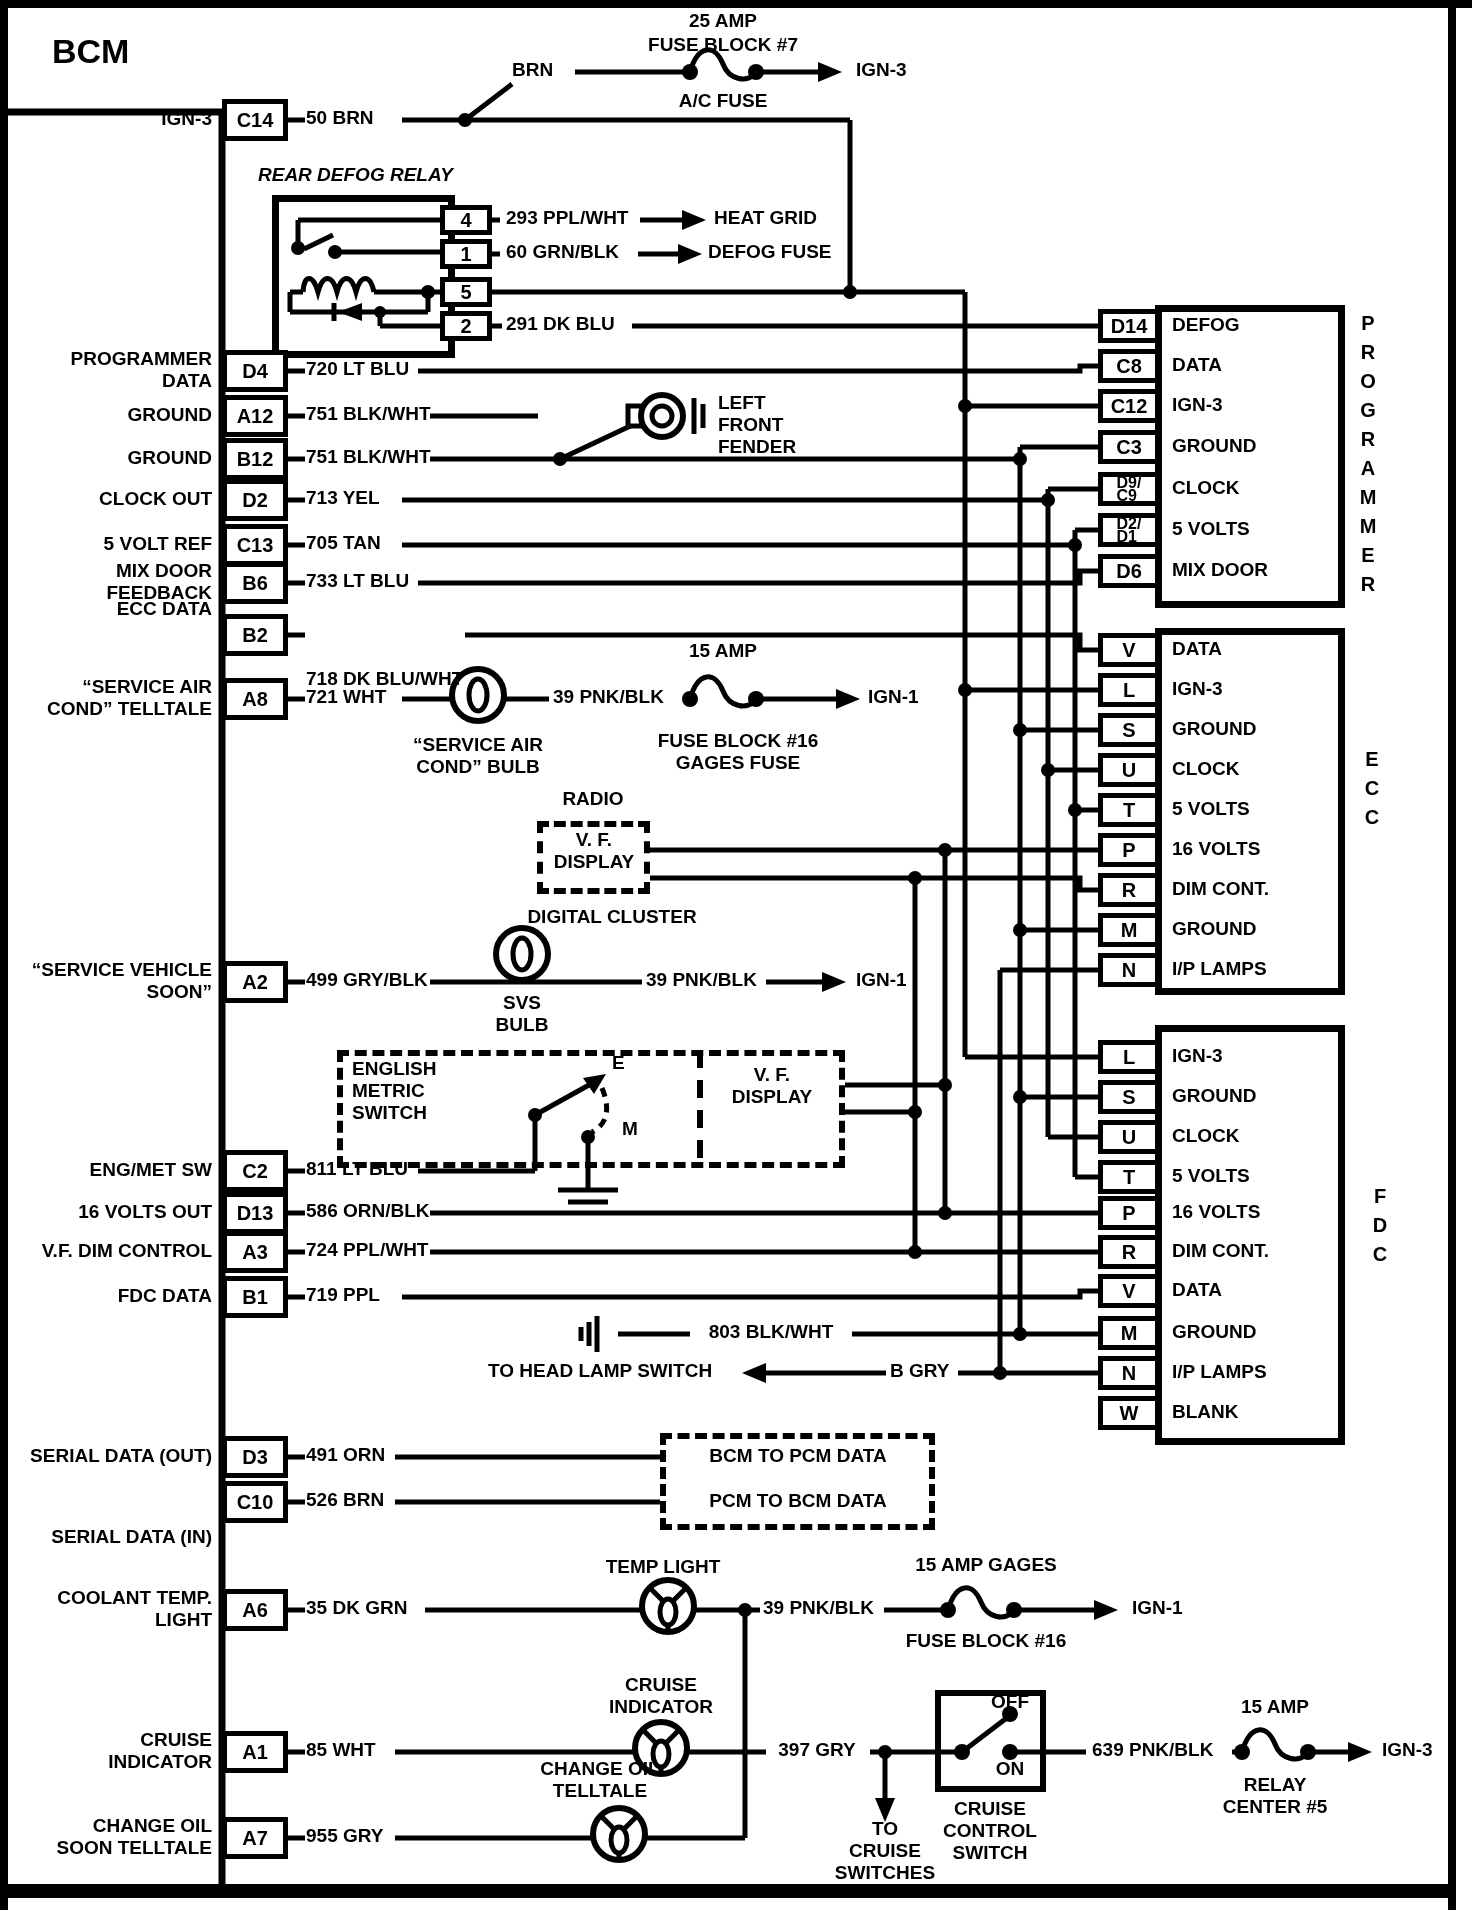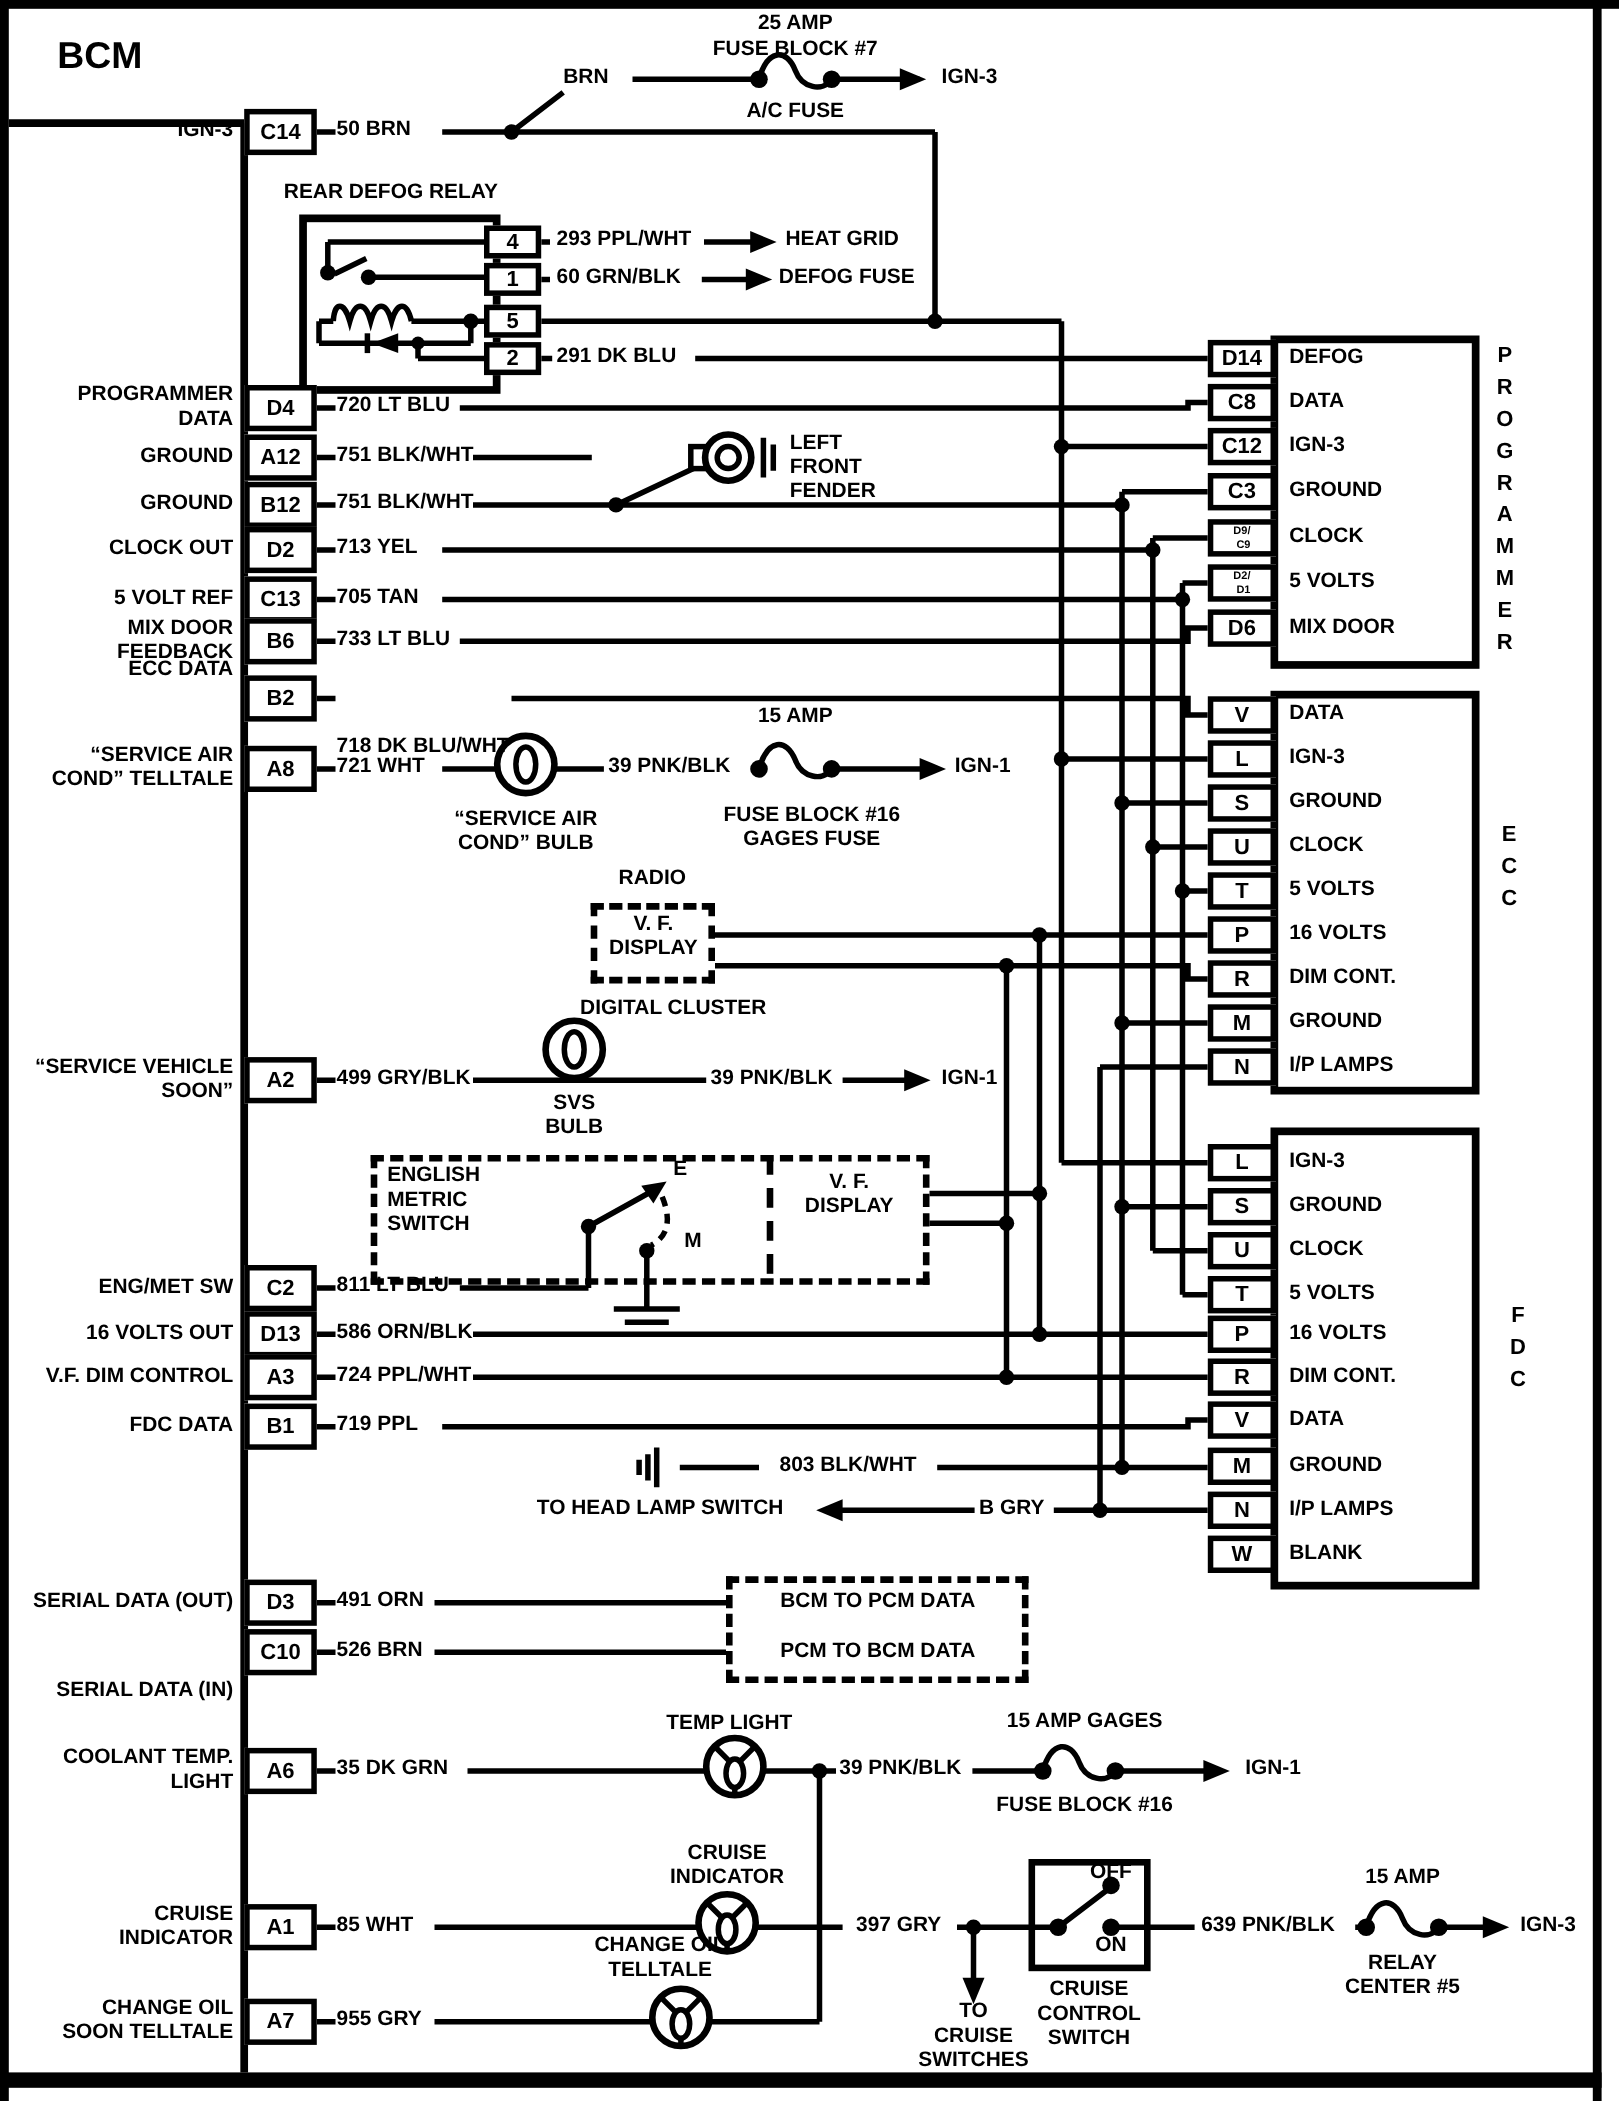--- a/index.html
+++ b/index.html
@@ -5,21 +5,21 @@
   html,body{margin:0;padding:0;background:#fff;}
   #stage{position:relative;width:1472px;height:1910px;background:#ffffff;overflow:hidden;
          font-family:"Liberation Sans",sans-serif;color:#000;}
   .bar{position:absolute;background:#000;}
   .t{position:absolute;font-weight:bold;font-size:19px;line-height:22px;white-space:pre-line;}
   .c{text-align:center;}
   .rr{text-align:right;}
   .bg{background:#fff;}
   .tab{position:absolute;border:5px solid #000;background:#fff;box-sizing:border-box;
        display:flex;align-items:center;justify-content:center;font-weight:bold;font-size:20px;}
-  .tab.sm{font-size:10px;line-height:13px;white-space:pre-line;text-align:right;}
+  .tab.sm{font-size:16px;line-height:13px;white-space:pre-line;text-align:left;}
   .box{position:absolute;border:7px solid #000;box-sizing:border-box;}
   .dash{position:absolute;border:6px dashed #000;box-sizing:border-box;}
   .vlab{position:absolute;writing-mode:vertical-lr;text-orientation:upright;
         font-weight:bold;font-size:20px;letter-spacing:7px;}
   svg{position:absolute;left:0;top:0;}
 </style>
 </head>
 <body>
 
 <div id="stage">
@@ -179,21 +179,21 @@
   <div class="bar" style="left:0;top:1884px;width:1456px;height:14px;"></div>
 
   <div class="t" style="left:52px;top:40px;font-size:34px;">BCM</div>
 
   <div class="t c" style="left:648px;top:10px;width:150px;">25 AMP</div>
   <div class="t c" style="left:618px;top:34px;width:210px;">FUSE BLOCK #7</div>
   <div class="t" style="left:512px;top:59px;">BRN</div>
   <div class="t c" style="left:648px;top:90px;width:150px;">A/C FUSE</div>
   <div class="t" style="left:856px;top:59px;">IGN-3</div>
 
-  <div class="t" style="left:258px;top:164px;">REAR DEFOG RELAY</div>
+  <div class="t" style="left:258px;top:164px;font-style:italic;">REAR DEFOG RELAY</div>
   <div class="box" style="left:272px;top:195px;width:183px;height:163px;"></div>
   <div class="tab" style="left:440px;top:205px;width:52px;height:30px;">4</div>
   <div class="tab" style="left:440px;top:239px;width:52px;height:30px;">1</div>
   <div class="tab" style="left:440px;top:277px;width:52px;height:30px;">5</div>
   <div class="tab" style="left:440px;top:311px;width:52px;height:30px;">2</div>
   <div class="t" style="left:506px;top:207px;">293 PPL/WHT</div>
   <div class="t" style="left:714px;top:207px;">HEAT GRID</div>
   <div class="t" style="left:506px;top:241px;">60 GRN/BLK</div>
   <div class="t" style="left:708px;top:241px;">DEFOG FUSE</div>
   <div class="t" style="left:506px;top:313px;">291 DK BLU</div>

